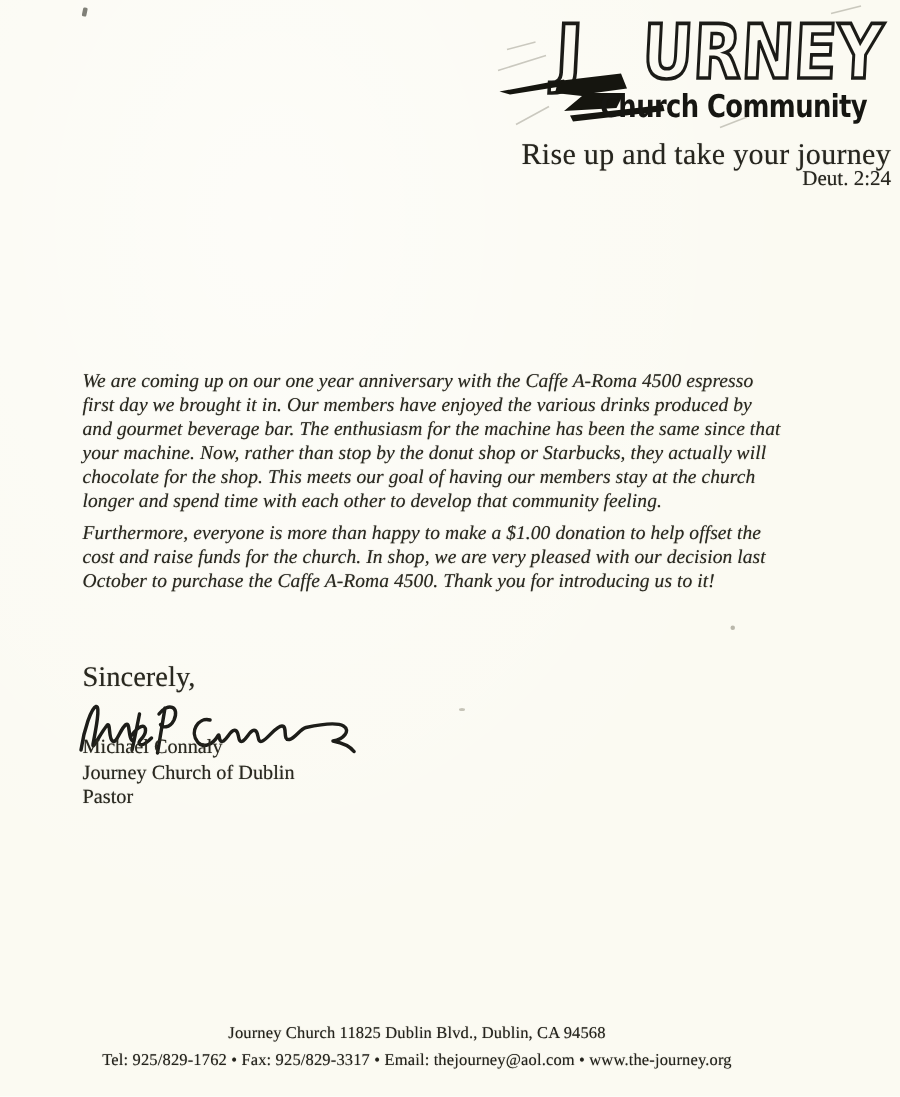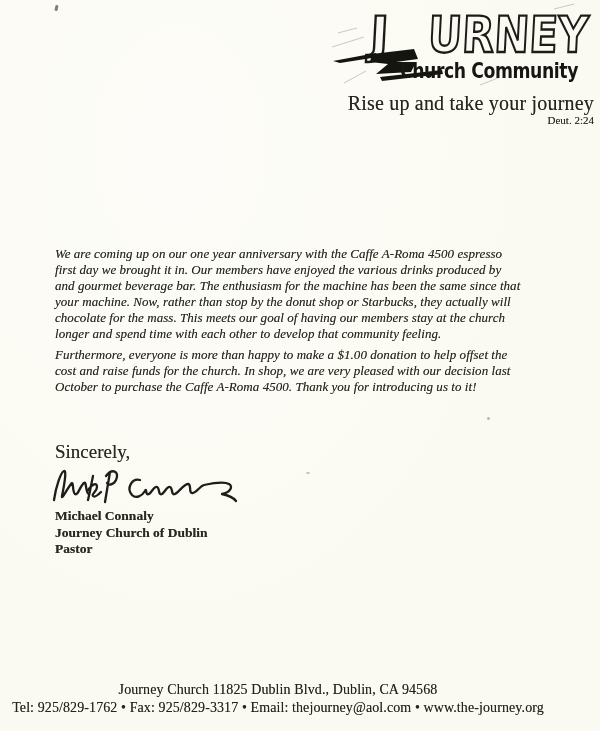--- a/index.html
+++ b/index.html
@@ -28,39 +28,39 @@
   }
   .logo-sub {
     font-family:"DejaVu Sans", sans-serif; font-weight:bold;
     fill:#161612; letter-spacing:-0.5px;
   }
   .scratch { stroke:#a09e92; stroke-width:1; opacity:.55; fill:none; }
 
   
   .tagline { position:absolute; right:6px; top:95px; text-align:right; color:#26251e; }
   .tagline-main { font-size:20px; line-height:16px; letter-spacing:.2px; }
-  .tagline-ref  { font-size:11px;  line-height:12px; margin-top:3px; }
+  .tagline-ref  { font-size:14px;  line-height:12px; margin-top:3px; }
 
   
   .body-block { position:absolute; left:55px; top:246px; width:510px; color:#29281f; }
   .bline { font-size:13px; line-height:16px; white-space:nowrap; letter-spacing:.05px;font-style:italic; }
   .para2 { margin-top:5px; }
   .body-block, .tagline, .closing, .footer { text-shadow:0 0 0.6px rgba(45,44,36,.55); }
 
   
   .closing { position:absolute; left:55px; top:444px; color:#29281f; }
   .salutation { font-size:19px; line-height:15px; }
   .sig-svg { position:absolute; left:-8px; top:12px; width:196px; height:54px; }
   .sig-stroke { fill:none; stroke:#1d1d19; stroke-width:2.3; stroke-linecap:round; stroke-linejoin:round; }
-  .name-block { position:absolute; left:0; top:64px; width:300px;font-weight:bold; }
+  .name-block { position:absolute; left:0; top:46px; width:300px; }
   .name-line { font-size:13.5px; line-height:16.5px; white-space:nowrap; }
 
   
   .footer { position:absolute; left:0; top:681px; width:556px; text-align:center; color:#24231c; }
-  .footer-line { font-size:14px; line-height:17.5px; white-space:nowrap; letter-spacing:.1px; }
+  .footer-line { font-size:11px; line-height:17.5px; white-space:nowrap; letter-spacing:.1px; }
 </style>
 </head>
 <body>
 
 <div class="page">
 
   <div class="speck"></div>
   <div class="dot1"></div>
   <div class="dot2"></div>
 
@@ -92,21 +92,21 @@
     <div class="tagline-main">Rise up and take your journey</div>
     <div class="tagline-ref">Deut. 2:24</div>
   </div>
 
   <div class="body-block serif">
     <div class="para1">
       <div class="bline">We are coming up on our one year anniversary with the Caffe A-Roma 4500 espresso</div>
       <div class="bline">first day we brought it in. Our members have enjoyed the various drinks produced by</div>
       <div class="bline">and gourmet beverage bar. The enthusiasm for the machine has been the same since that</div>
       <div class="bline">your machine. Now, rather than stop by the donut shop or Starbucks, they actually will</div>
-      <div class="bline">chocolate for the mass. This meets our goal of having our members stay at the church</div>
+      <div class="bline">chocolate for the shop. This meets our goal of having our members stay at the church</div>
       <div class="bline">longer and spend time with each other to develop that community feeling.</div>
     </div>
     <div class="para2">
       <div class="bline">Furthermore, everyone is more than happy to make a $1.00 donation to help offset the</div>
       <div class="bline">cost and raise funds for the church. In shop, we are very pleased with our decision last</div>
       <div class="bline">October to purchase the Caffe A-Roma 4500. Thank you for introducing us to it!</div>
     </div>
   </div>
 
   <div class="closing serif">

